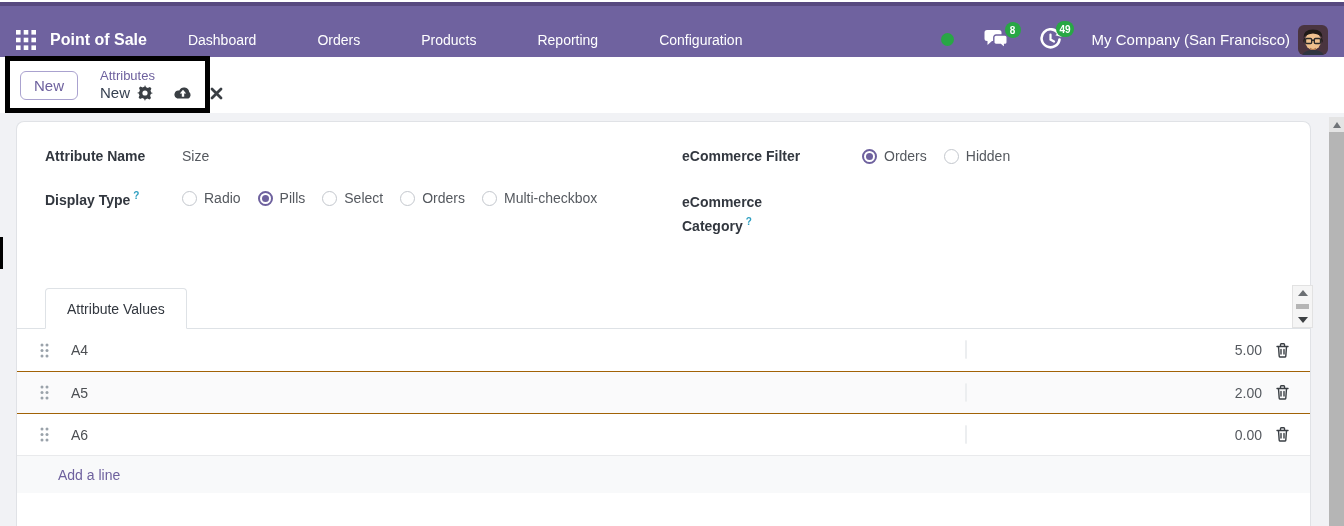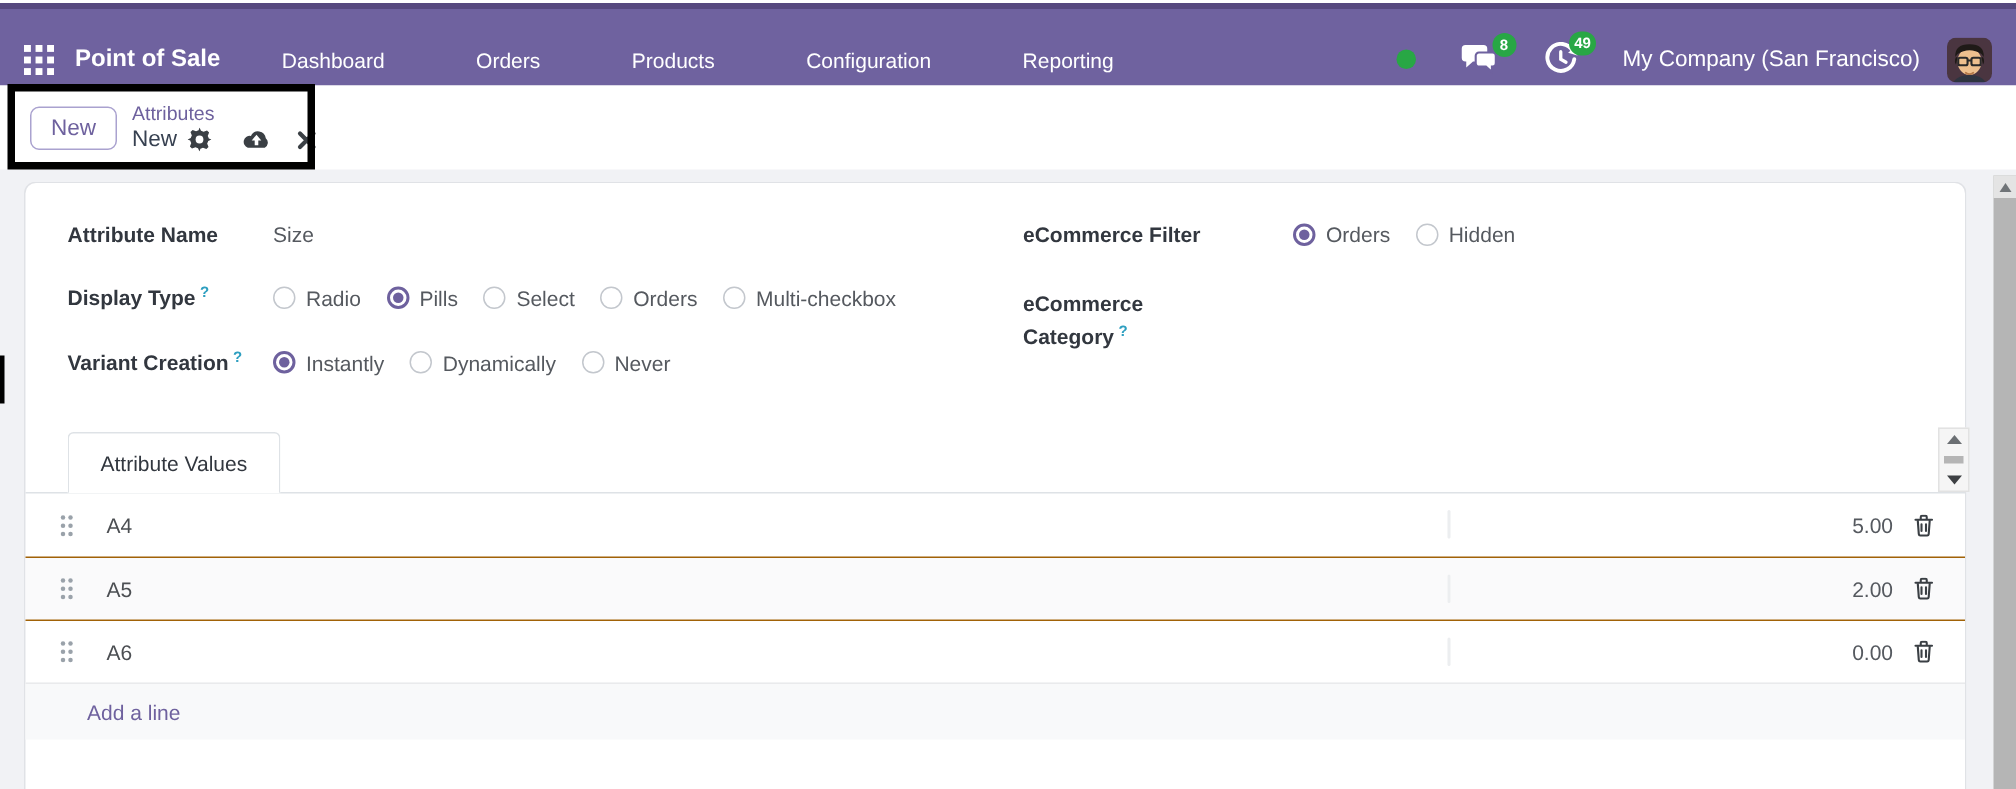--- a/index.html
+++ b/index.html
@@ -19,45 +19,45 @@
   .top-menu { display:flex; margin-left:26px;gap:31px; }
   .top-menu .menu-item { font-size:14px; padding:8px 15px; cursor:pointer; white-space:nowrap; }
   .systray { margin-left:auto; display:flex; align-items:center; }
   .presence-dot { width:13px; height:13px; border-radius:50%; background:#28a745; margin-right:30px; }
   .tray-icon { position:relative; margin-right:30px; cursor:pointer; display:flex; }
   .badge {
     position:absolute; top:-7px; right:-12px; min-width:16px; height:16px; padding:0 3px;
     background:#28a745; color:#fff; font-size:10px; font-weight:bold; border-radius:9px;
     display:flex; align-items:center; justify-content:center;
   }
-  .company-name { font-size:15px; margin-right:18px; white-space:nowrap; cursor:pointer; }
+  .company-name { font-size:15px; margin-right:8px; white-space:nowrap; cursor:pointer; }
   .avatar { width:30px; height:30px; border-radius:6px; overflow:hidden; cursor:pointer; flex:0 0 auto; }
 
   
   .crumb-bar { position:absolute; left:0; top:57px; width:100%; height:56px; background:#fff;
-               display:flex; align-items:center; padding-left:20px; }
+               display:flex; align-items:center; padding-left:20px;gap:12px; }
   .annotation-box { position:absolute; left:5px; top:-1px; width:205px; height:57px;
                     border:5px solid #000; pointer-events:none; z-index:5; }
   .btn-new { background:#fff; border:1px solid #aaa2cf; border-radius:6px; color:#6e619e;
              font-size:15px; padding:5px 13px; cursor:pointer; font-family:inherit; }
   .crumbs { margin-left:10px; display:flex; flex-direction:column; justify-content:center; line-height:1.25; }
   .crumb-parent { color:#6e619e; font-size:13px; cursor:pointer; }
   .crumb-current-row { display:flex; align-items:center; font-size:15px; color:#374151; }
   .crumb-current-row .icon-btn { display:flex; align-items:center; cursor:pointer; }
   .gear-wrap { margin-left:7px; }
   .cloud-wrap { margin-left:20px; }
   .x-wrap { margin-left:17px; }
 
   
   .content { position:absolute; left:0; top:113px; width:100%; height:413px; background:#f1f2f5; }
   .card { position:absolute; left:16px; top:8px; width:1295px; height:420px; background:#fff;
           border:1px solid #e0e2e6; border-bottom:none; border-radius:8px 8px 0 0; }
 
   
-  .field-row { position:absolute; display:flex; align-items:flex-end; }
+  .field-row { position:absolute; display:flex; align-items:flex-start; }
   .field-label { font-size:14px; font-weight:bold; color:#32373f; }
   .left-col .field-label { width:137px; flex:0 0 auto; }
   .right-col .field-label { width:180px; flex:0 0 auto; }
   .help-sup { color:#2e9fc0; font-size:10px; vertical-align:super; margin-left:3px; font-weight:bold; cursor:pointer; }
   .field-value { font-size:14px; color:#55595f; }
   .radio-group { display:flex; align-items:center; gap:17px; }
   .radio-opt { display:flex; align-items:center; gap:7px; cursor:pointer; }
   .radio-circle { width:15px; height:15px; border-radius:50%; border:1px solid #c3c7cd; background:#fff; flex:0 0 auto; }
   .radio-circle.checked { border:2px solid #6e619e; position:relative; }
   .radio-circle.checked::after { content:""; position:absolute; inset:2px; border-radius:50%; background:#6e619e; }
@@ -125,22 +125,22 @@
         <rect x="0" y="15.4" width="4.6" height="4.6"></rect>
           <rect x="7.7" y="15.4" width="4.6" height="4.6"></rect>
           <rect x="15.4" y="15.4" width="4.6" height="4.6"></rect>
       </g>
     </svg>
     <div class="brand">Point of Sale</div>
     <div class="top-menu">
       <span class="menu-item">Dashboard</span>
       <span class="menu-item">Orders</span>
       <span class="menu-item">Products</span>
+      <span class="menu-item">Reporting</span>
       <span class="menu-item">Configuration</span>
-      <span class="menu-item">Reporting</span>
     </div>
     <div class="systray">
       <div class="presence-dot"></div>
       <div class="tray-icon">
         <svg width="25" height="21" viewBox="0 0 25 21">
           <path d="M3 1 h12 a2.5 2.5 0 0 1 2.5 2.5 v6 a2.5 2.5 0 0 1 -2.5 2.5 h-7 l-4.5 4 v-4 h-0.5 a2.5 2.5 0 0 1 -2.5 -2.5 v-6 A2.5 2.5 0 0 1 3 1 z" fill="#ffffff"></path>
           <path d="M12 6 h9 a2.2 2.2 0 0 1 2.2 2.2 v5 a2.2 2.2 0 0 1 -2.2 2.2 h-0.4 v3.6 l-4 -3.6 h-4.6 a2.2 2.2 0 0 1 -2.2 -2.2 v-5 A2.2 2.2 0 0 1 12 6 z" fill="#ffffff" stroke="#6f629f" stroke-width="1.4"></path>
         </svg>
         <span class="badge">8</span>
       </div>
@@ -225,37 +225,20 @@
             <span class="radio-circle"></span>
             <span class="radio-text">Orders</span>
           </span>
         <span class="radio-opt">
             <span class="radio-circle"></span>
             <span class="radio-text">Multi-checkbox</span>
           </span>
       </div>
     </div>
 
-    <div class="field-row left-col" style="left:28px; top:111px;">
-      <span class="field-label"><span>Variant Creation</span><sup class="help-sup">?</sup></span>
-      <div class="radio-group">
-        <span class="radio-opt">
-            <span class="radio-circle checked"></span>
-            <span class="radio-text">Instantly</span>
-          </span>
-        <span class="radio-opt">
-            <span class="radio-circle"></span>
-            <span class="radio-text">Dynamically</span>
-          </span>
-        <span class="radio-opt">
-            <span class="radio-circle"></span>
-            <span class="radio-text">Never</span>
-          </span>
-      </div>
-    </div>
 
     <div class="field-row right-col" style="left:665px; top:26px;">
       <span class="field-label">eCommerce Filter</span>
       <div class="radio-group">
         <span class="radio-opt">
             <span class="radio-circle checked"></span>
             <span class="radio-text">Orders</span>
           </span>
         <span class="radio-opt">
             <span class="radio-circle"></span>

